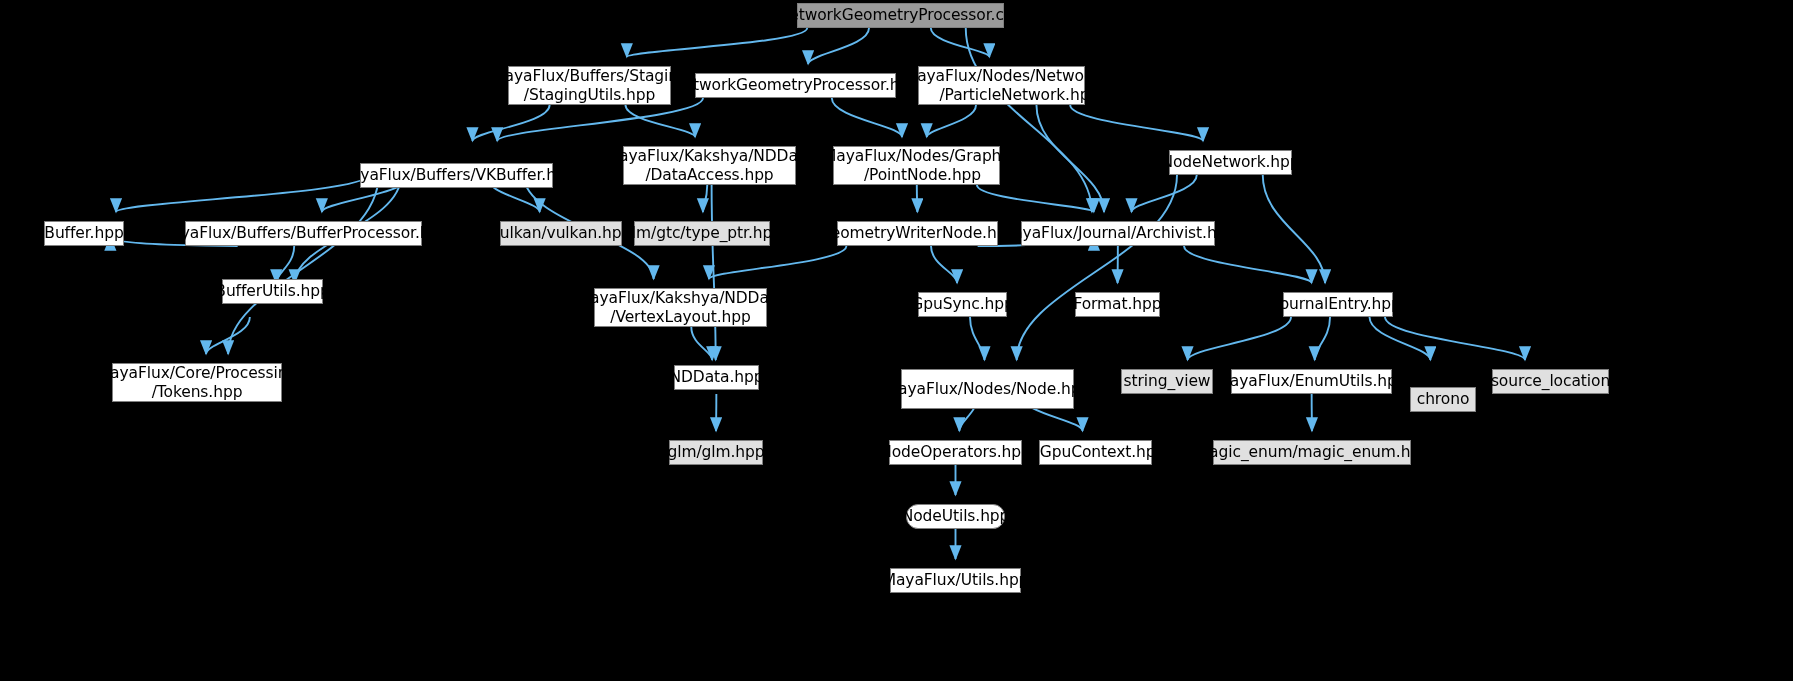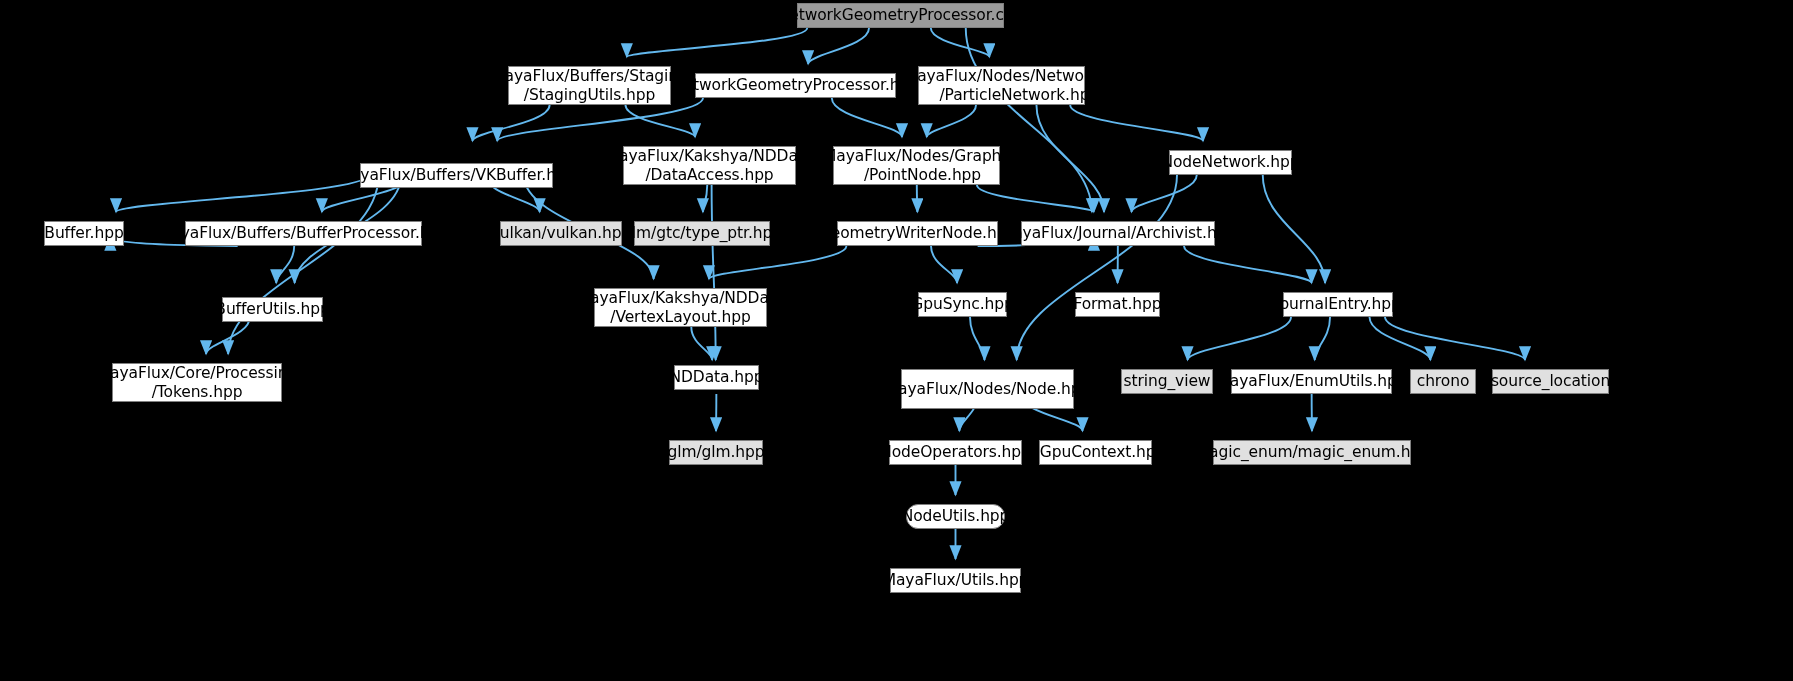--- a/index.html
+++ b/index.html
@@ -115,33 +115,33 @@
 /DataAccess.hpp</div>
       <div class="gnode" style="left: 793px; top: 146px; width: 167px; height: 39px; padding-left: 12px;">MayaFlux/Nodes/Graphics
 /PointNode.hpp</div>
       <div class="gnode" style="left: 1129px; top: 150px; width: 123px; height: 25px;">NodeNetwork.hpp</div>
       <div class="gnode" style="left: 4px; top: 221px; width: 80px; height: 25px;">Buffer.hpp</div>
       <div class="gnode" style="left: 145px; top: 221px; width: 237px; height: 25px;">MayaFlux/Buffers/BufferProcessor.hpp</div>
       <div class="gnode ext" style="left: 460px; top: 221px; width: 122px; height: 25px;">vulkan/vulkan.hpp</div>
       <div class="gnode ext" style="left: 594px; top: 221px; width: 136px; height: 25px;">glm/gtc/type_ptr.hpp</div>
       <div class="gnode" style="left: 797px; top: 221px; width: 161px; height: 25px;">GeometryWriterNode.hpp</div>
       <div class="gnode" style="left: 981px; top: 221px; width: 194px; height: 25px;">MayaFlux/Journal/Archivist.hpp</div>
-      <div class="gnode" style="left: 182px; top: 297px; width: 101px; height: 25px;">BufferUtils.hpp</div>
+      <div class="gnode" style="left: 182px; top: 279px; width: 101px; height: 25px;">BufferUtils.hpp</div>
       <div class="gnode" style="left: 554px; top: 288px; width: 173px; height: 39px;">MayaFlux/Kakshya/NDData
 /VertexLayout.hpp</div>
       <div class="gnode" style="left: 878px; top: 292px; width: 89px; height: 25px;">GpuSync.hpp</div>
       <div class="gnode" style="left: 1035px; top: 292px; width: 85px; height: 25px;">Format.hpp</div>
       <div class="gnode" style="left: 1243px; top: 292px; width: 110px; height: 25px;">JournalEntry.hpp</div>
       <div class="gnode" style="left: 72px; top: 363px; width: 170px; height: 39px;">MayaFlux/Core/Processing
 /Tokens.hpp</div>
       <div class="gnode" style="left: 634px; top: 365px; width: 85px; height: 25px;">NDData.hpp</div>
       <div class="gnode" style="left: 861px; top: 369px; width: 173px; height: 40px;">MayaFlux/Nodes/Node.hpp</div>
       <div class="gnode ext" style="left: 1081px; top: 369px; width: 92px; height: 25px;">string_view</div>
       <div class="gnode" style="left: 1191px; top: 369px; width: 161px; height: 25px;">MayaFlux/EnumUtils.hpp</div>
-      <div class="gnode ext" style="left: 1370px; top: 369px; width: 66px; height: 25px;">chrono</div>
+      <div class="gnode ext" style="left: 1370px; top: 387px; width: 66px; height: 25px;">chrono</div>
       <div class="gnode ext" style="left: 1452px; top: 369px; width: 117px; height: 25px;">source_location</div>
       <div class="gnode ext" style="left: 629px; top: 440px; width: 94px; height: 25px;">glm/glm.hpp</div>
       <div class="gnode" style="left: 849px; top: 440px; width: 133px; height: 25px;">NodeOperators.hpp</div>
       <div class="gnode" style="left: 999px; top: 440px; width: 113px; height: 25px; padding-left: 14px;">GpuContext.hpp</div>
       <div class="gnode ext" style="left: 1173px; top: 440px; width: 198px; height: 25px;">magic_enum/magic_enum.hpp</div>
       <div class="gnode" style="left: 866px; top: 504px; width: 99px; height: 25px; border-radius: 12px;">NodeUtils.hpp</div>
       <div class="gnode" style="left: 850px; top: 568px; width: 131px; height: 25px;">MayaFlux/Utils.hpp</div>
     </div>
 </div>
 

